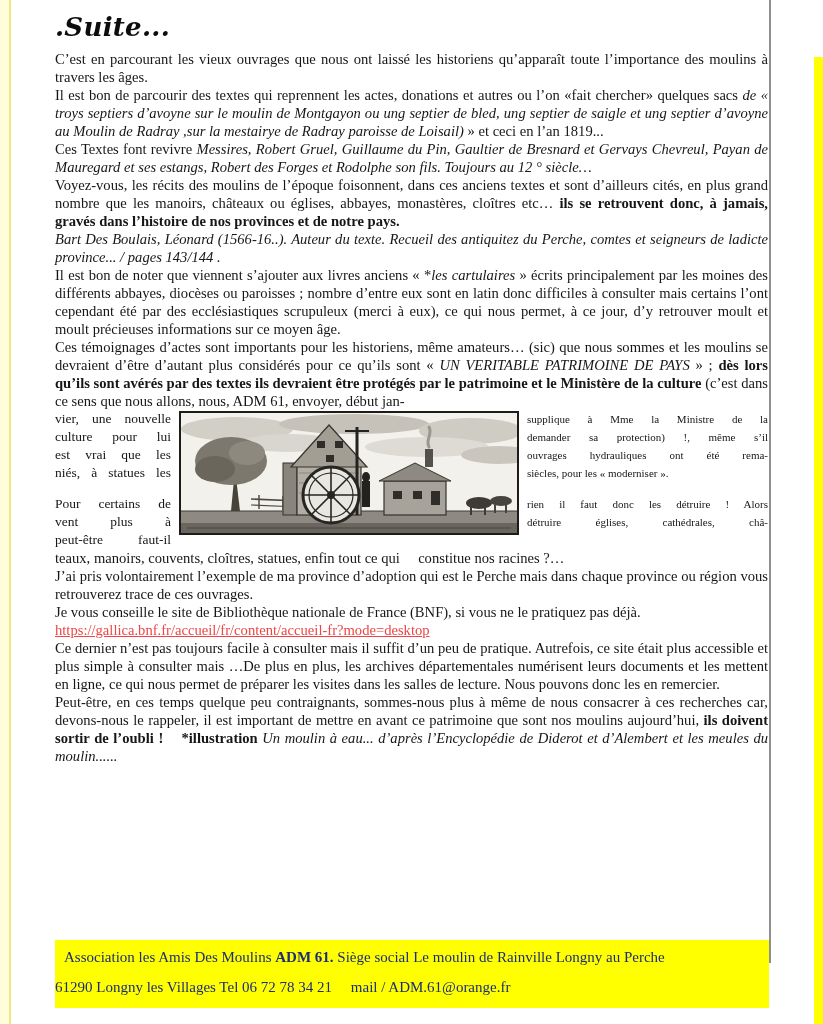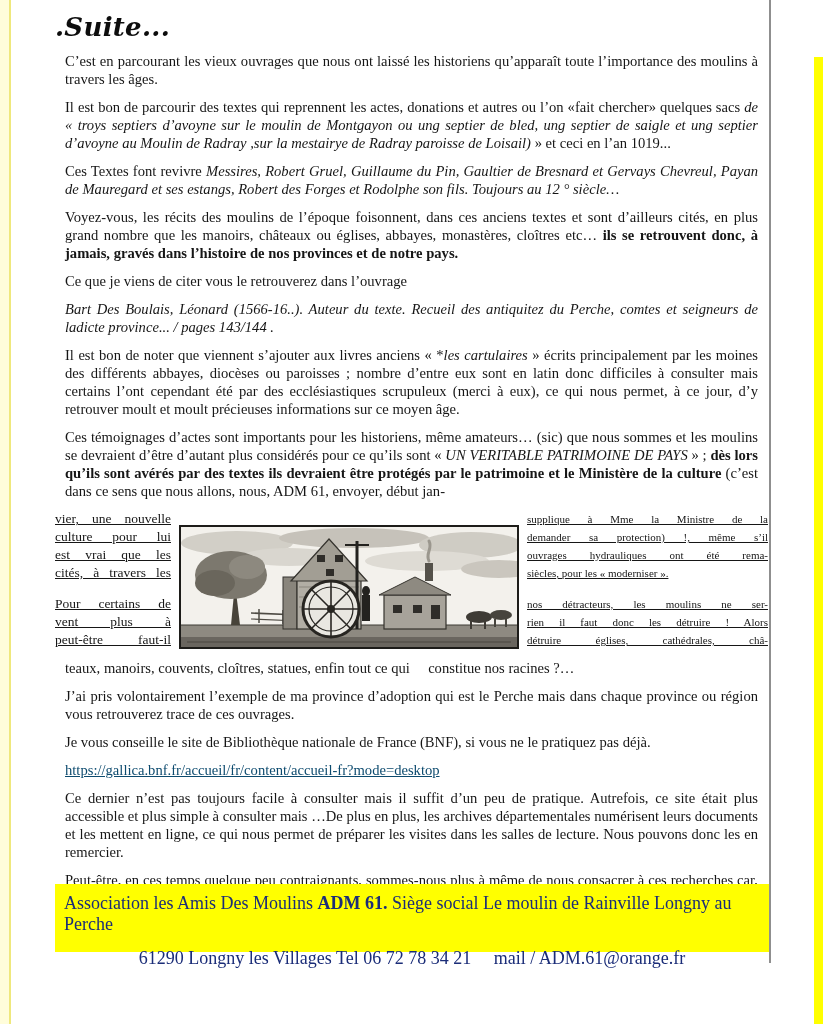--- a/index.html
+++ b/index.html
@@ -9,80 +9,79 @@
     font-family:"Liberation Serif", serif;
   }
   .left-strip{position:absolute;left:0;top:0;width:9px;height:1024px;background:#fffdda;border-right:2px solid #efe87c;}
   .right-stripe{position:absolute;right:0;top:57px;width:9px;height:967px;background:#ffff00;}
   .column-rule{position:absolute;left:769px;top:0;width:2px;height:963px;background:#8f8f8f;}
   .content{position:absolute;left:55px;top:12px;width:713px;}
   h1.title{
     margin:0 0 8px 0;font-family:"DejaVu Serif", serif;
     font-style:italic;font-weight:bold;font-size:26px;letter-spacing:.3px;color:#0d0d0d;
   }
-  .content p{margin:10px;font-size:14.6px;line-height:18px;text-align:justify;}
+  .content p{margin:0;font-size:14.6px;line-height:18px;text-align:justify;}
   .it{font-style:italic;}
   .bd{font-weight:bold;}
   .bi{font-weight:normal;font-style:italic;}
   .gap{margin-top:11px;}
   .gap2{margin-top:14px;}
   
-  .wrap-section{display:flex;align-items:flex-end;text-decoration:underline;}
+  .wrap-section{display:flex;align-items:flex-start;}
   .col-left{width:116px;flex:none;}
   .col-right{flex:1;min-width:0;margin-left:8px;}
   .mill-figure{flex:none;width:340px;height:124px;margin:1px 0 0 8px;padding:0;}
   .mill-figure svg{display:block;width:340px;height:124px;}
   .wline{height:18px;line-height:18px;overflow:hidden;text-align:justify;font-size:11px;white-space:normal;}
   .col-left .wline{font-size:13.5px;}
   .wline.stretch::after{content:"";display:inline-block;width:100%;height:0;}
   .wgap{height:13px;}
   .after-wrap{margin-top:4px;}
   .link-line{margin-top:11px;}
-  .link-line a{color:#0c4a6e;text-decoration:underline;}
+  .link-line a{color:#ef4444;text-decoration:underline;}
   
   .footer-box{
-    position:absolute;left:55px;top:884px;width:714px;height:68px;
-    background:#ffff00;color:#1b2d78;font-size:18px;
+    position:absolute;left:55px;top:940px;width:714px;height:68px;
+    background:#ffff00;color:#1b2d78;font-size:15px;
   }
   .footer-line1{margin:9px 0 0 9px;text-align:left;}
-  .footer-line2{margin-top:13px;text-align:center;}
+  .footer-line2{margin-top:13px;text-align:left;}
 </style>
 </head>
 <body>
 
 <div class="left-strip"></div>
 <div class="right-stripe"></div>
 <div class="column-rule"></div>
 
 <div class="content">
   <h1 class="title">.Suite...</h1>
 
   <p><span>C’est en parcourant les vieux ouvrages que nous ont laissé les historiens qu’apparaît toute l’importance des moulins à travers les âges.</span></p>
 
-  <p><span>Il est bon de parcourir des textes qui reprennent les actes, donations et autres ou l’on «fait chercher» quelques sacs </span><span class="it">de « troys septiers d’avoyne sur le moulin de Montgayon ou  ung septier de bled, ung septier de saigle et ung septier d’avoyne au Moulin de Radray ,sur la mestairye de Radray  paroisse de Loisail)</span><span> » et ceci en l’an 1019...</span></p>
+  <p><span>Il est bon de parcourir des textes qui reprennent les actes, donations et autres ou l’on «fait chercher» quelques sacs </span><span class="it">de « troys septiers d’avoyne sur le moulin de Montgayon ou  ung septier de bled, ung septier de saigle et ung septier d’avoyne au Moulin de Radray ,sur la mestairye de Radray  paroisse de Loisail)</span><span> » et ceci en l’an 1819...</span></p>
 
   <p><span>Ces Textes  font revivre </span><span class="it">Messires, Robert Gruel, Guillaume du Pin, Gaultier de Bresnard et Gervays Chevreul, Payan de Mauregard et ses estangs, Robert des Forges et Rodolphe son fils. Toujours au 12 ° siècle…</span></p>
 
   <p><span>Voyez-vous, les récits des moulins de l’époque foisonnent, dans ces anciens textes  et sont d’ailleurs cités, en plus grand nombre que les manoirs, châteaux ou églises, abbayes, monastères,  cloîtres etc…  </span><span class="bd">ils se retrouvent donc, à jamais, gravés dans l’histoire de nos provinces et de notre pays.</span></p>
 
-  <p><span>Ce que je viens de citer vous le retrouverez dans l’ouvrage</span></p>
 
   <p><span class="it">Bart Des Boulais, Léonard (1566-16..). Auteur du texte. Recueil des antiquitez du Perche, comtes et seigneurs de ladicte province... / pages 143/144 .</span></p>
 
   <p><span>Il est bon de noter que viennent s’ajouter aux livres anciens « *</span><span class="bi">les cartulaires</span><span> » écrits principalement  par les moines des différents  abbayes, diocèses ou paroisses ; nombre d’entre eux  sont en latin donc difficiles à consulter mais certains l’ont cependant été par des ecclésiastiques scrupuleux (merci à eux), ce qui nous permet, à ce jour, d’y retrouver moult et moult  précieuses  informations sur ce moyen âge.</span></p>
 
 
   <p><span>Ces témoignages d’actes sont importants pour les historiens, même amateurs… (sic)  que nous sommes et les moulins  se devraient d’être d’autant plus considérés pour ce qu’ils sont  « </span><span class="bi">UN VERITABLE PATRIMOINE DE PAYS</span><span> » ; </span><span class="bd">dès lors qu’ils sont avérés par des textes ils devraient être protégés par le patrimoine et le Ministère de la culture</span><span> (c’est dans ce sens que nous allons, nous, ADM 61, envoyer, début jan-</span></p>
 
   <div class="wrap-section">
     <div class="col-left">
       <div class="wline stretch">vier, une nouvelle</div>
       <div class="wline stretch">culture pour lui</div>
       <div class="wline stretch">est vrai que les</div>
-      <div class="wline stretch">cités, à travers les</div>
+      <div class="wline stretch">niés, à statues les</div>
       <div class="wgap"></div>
       <div class="wline stretch">Pour certains de</div>
       <div class="wline stretch">vent plus à</div>
       <div class="wline stretch">peut-être faut-il</div>
     </div>
 
     <figure class="mill-figure">
       <svg viewBox="0 0 340 124" preserveAspectRatio="none">
         <rect x="0" y="0" width="340" height="124" fill="#f3f1ec"></rect>
 
@@ -154,21 +153,20 @@
         <rect x="1" y="1" width="338" height="122" fill="none" stroke="#1d1c19" stroke-width="2"></rect>
       </svg>
     </figure>
 
     <div class="col-right">
       <div class="wline stretch">supplique à Mme la Ministre de la</div>
       <div class="wline stretch">demander sa protection) !, même s’il</div>
       <div class="wline stretch">ouvrages hydrauliques ont été rema-</div>
       <div class="wline">siècles,  pour les « moderniser ».</div>
       <div class="wgap"></div>
-      <div class="wline stretch">nos détracteurs, les moulins ne ser-</div>
       <div class="wline stretch">rien il faut donc les détruire !  Alors</div>
       <div class="wline stretch">détruire  églises,  cathédrales,  châ-</div>
     </div>
   </div>
 
   <p class="after-wrap"><span>teaux, manoirs, couvents, cloîtres, statues, enfin tout ce qui&nbsp;&nbsp;&nbsp;&nbsp;&nbsp;constitue nos racines ?…</span></p>
 
   <p class="gap"><span>J’ai pris volontairement l’exemple de ma province d’adoption qui est le Perche mais dans chaque province ou région vous retrouverez trace de ces ouvrages.</span></p>
 
   <p class="gap"><span>Je vous conseille le site de Bibliothèque nationale de France (BNF), si vous ne le pratiquez pas déjà.</span></p>

